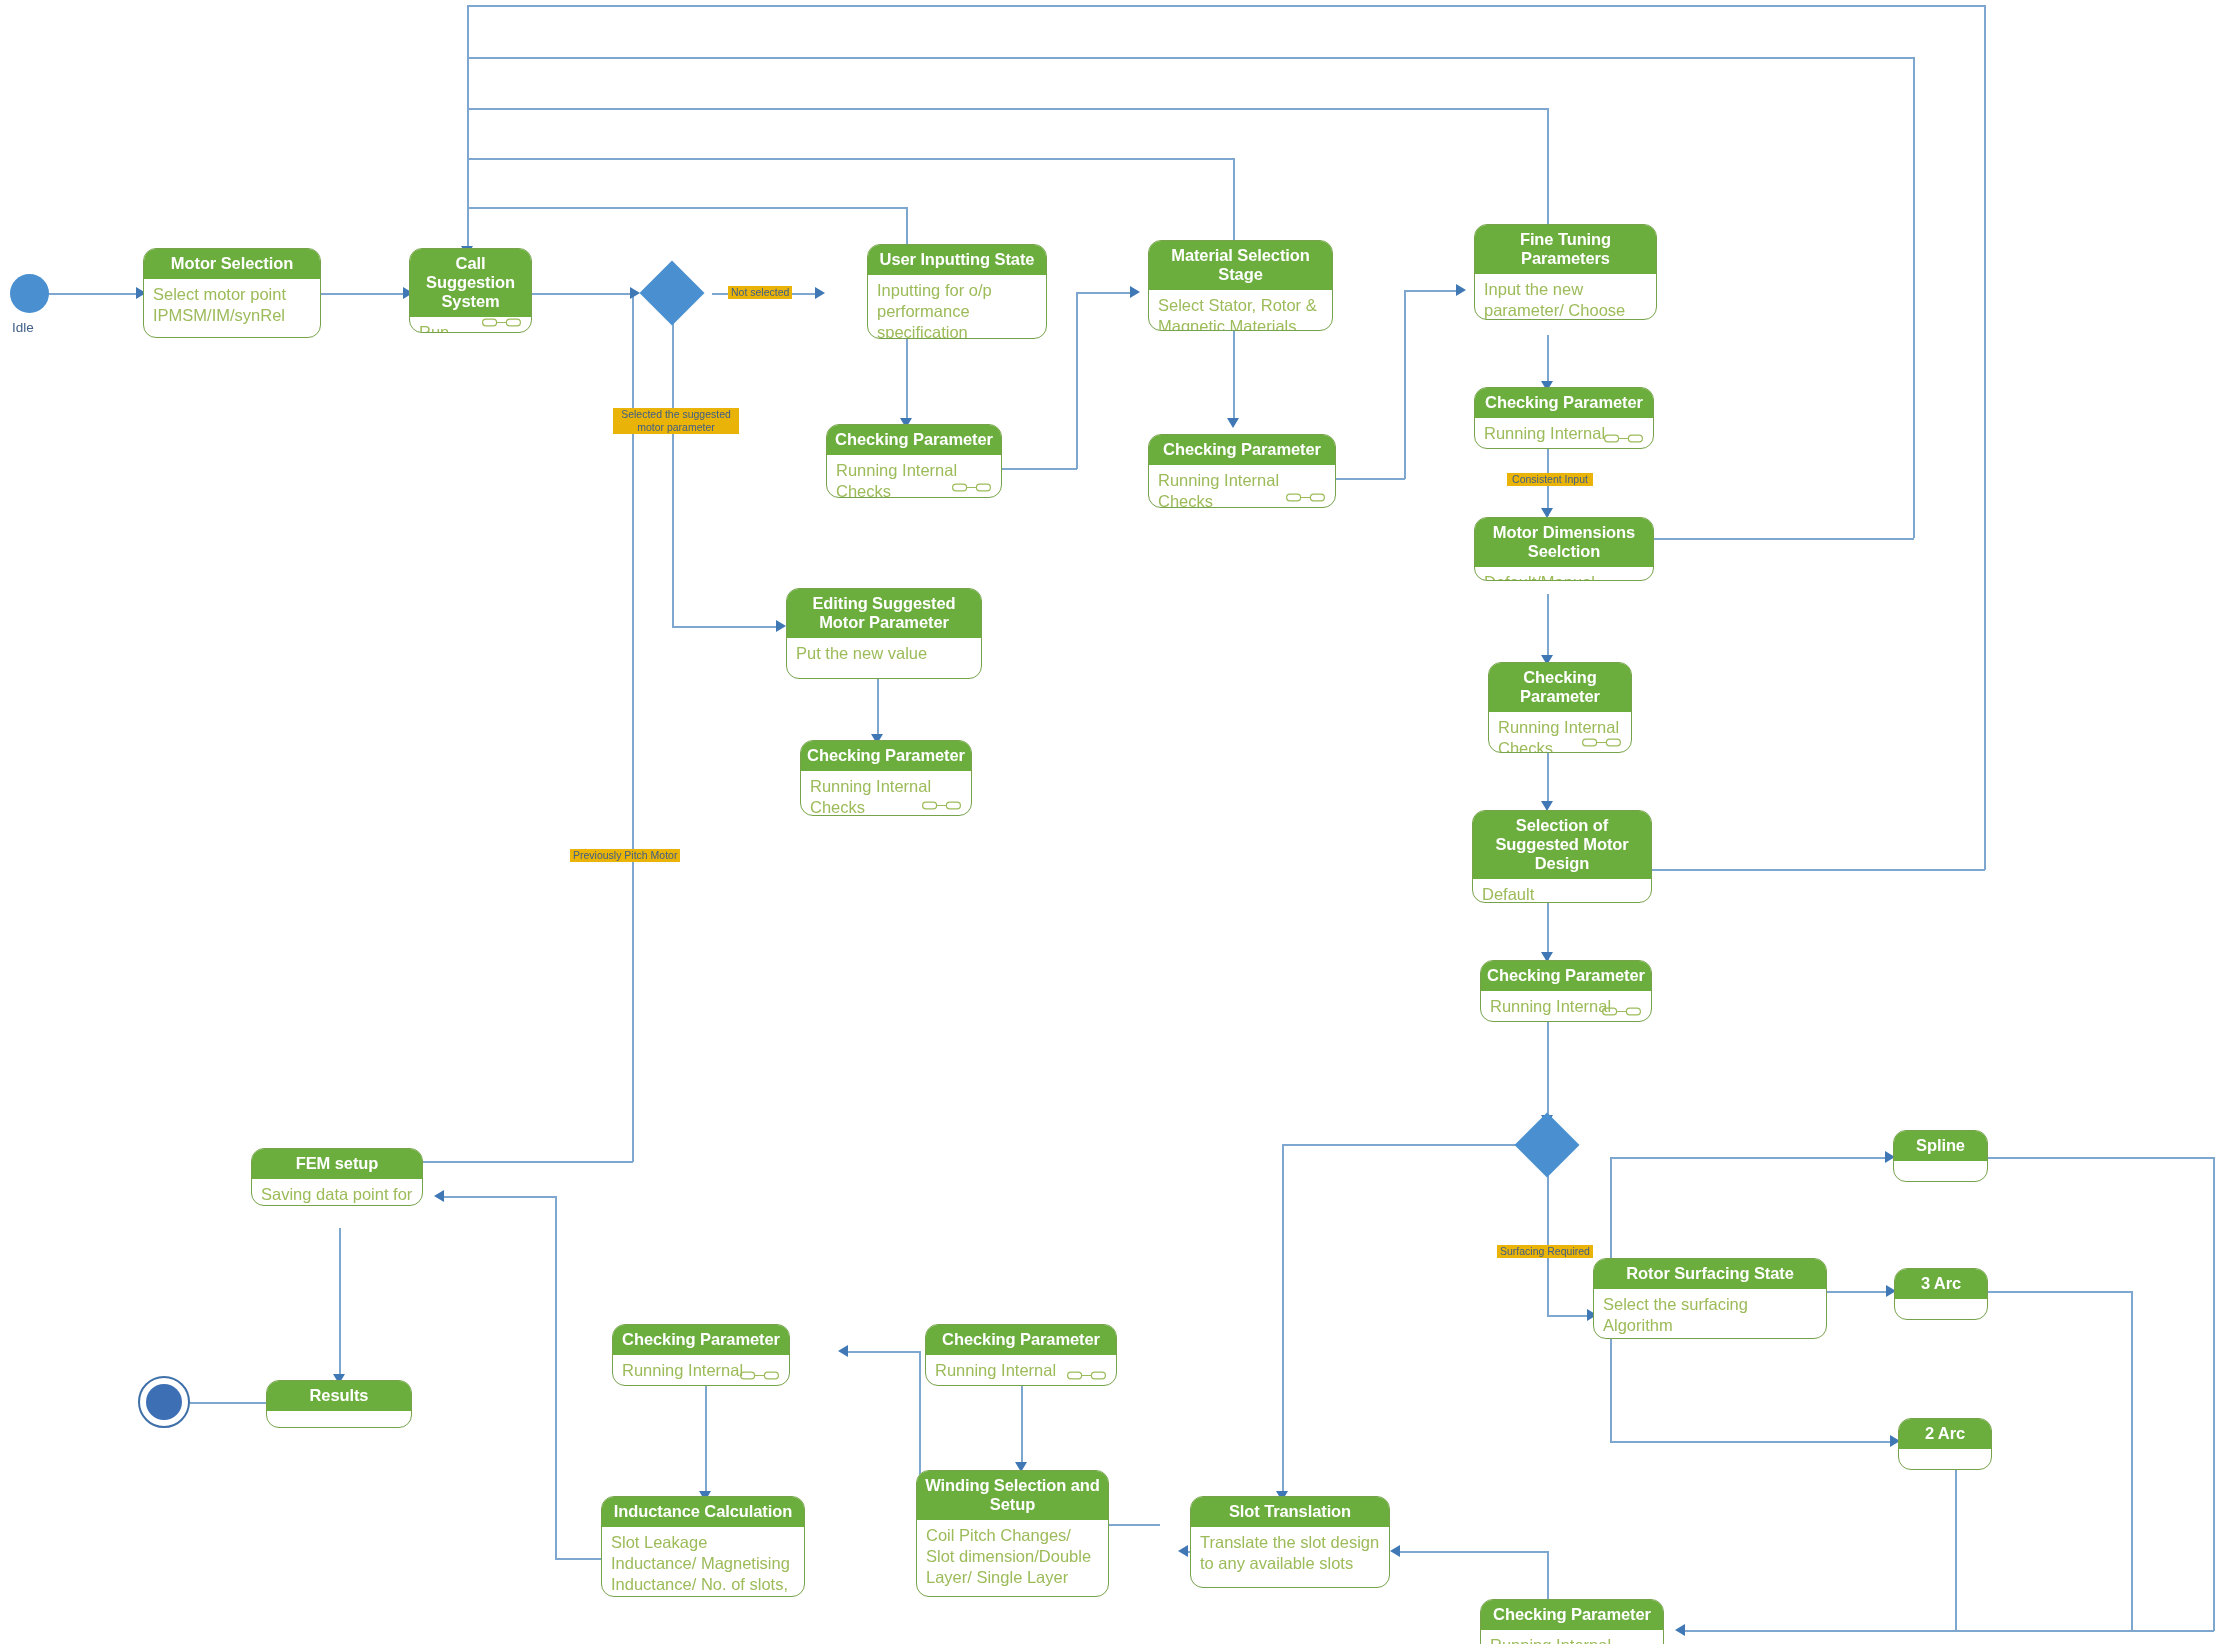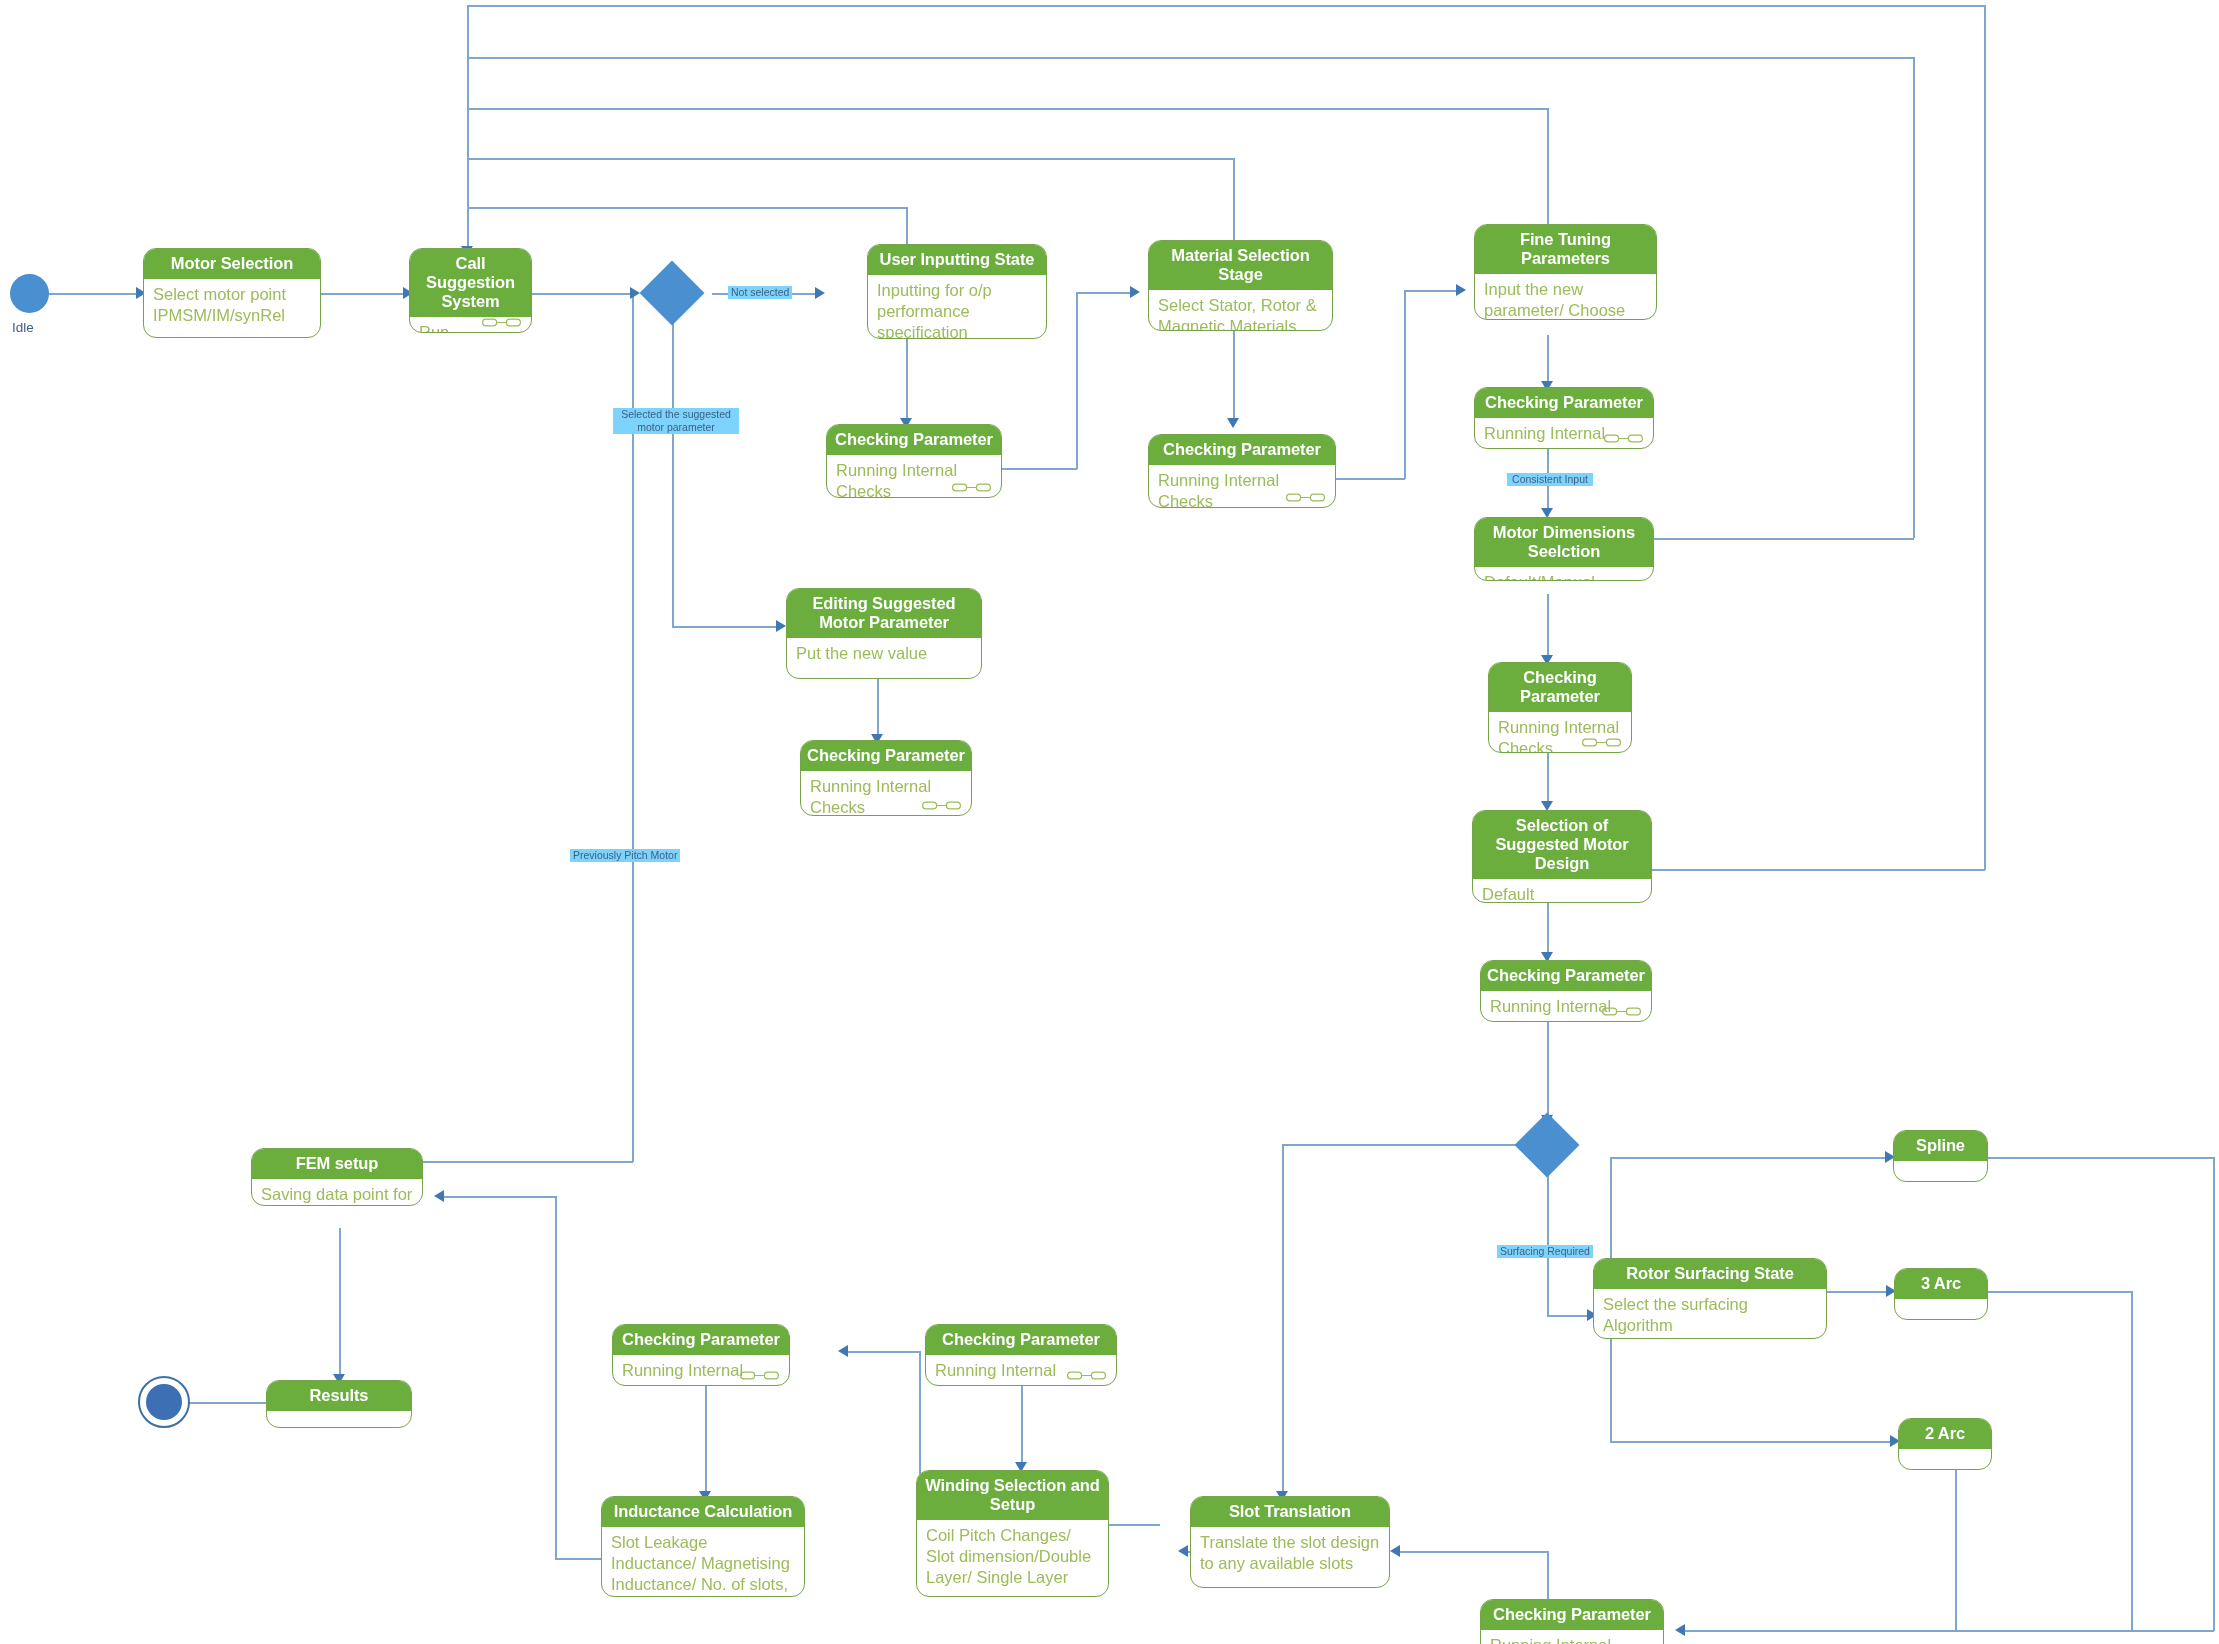--- a/index.html
+++ b/index.html
@@ -94,21 +94,21 @@
   .arrow.r{border-top:6px solid transparent;border-bottom:6px solid transparent;border-left:10px solid #3f78b5;}
   .arrow.l{border-top:6px solid transparent;border-bottom:6px solid transparent;border-right:10px solid #3f78b5;}
   .arrow.d{border-left:6px solid transparent;border-right:6px solid transparent;border-top:10px solid #3f78b5;}
   
   .elabel{
     position:absolute;
     color:#3f5f86;
     font-size:10.5px;
     line-height:1.25;
     text-align:center;
-    background:#7dd3fc;
+    background:#eab308;
     padding:0 3px;
     z-index:4;
     white-space:nowrap;
   }
   .elabel.wrap{white-space:normal;}
   .pslabel{
     position:absolute;
     color:#3f5f86;
     font-size:13.5px;
     z-index:4;

